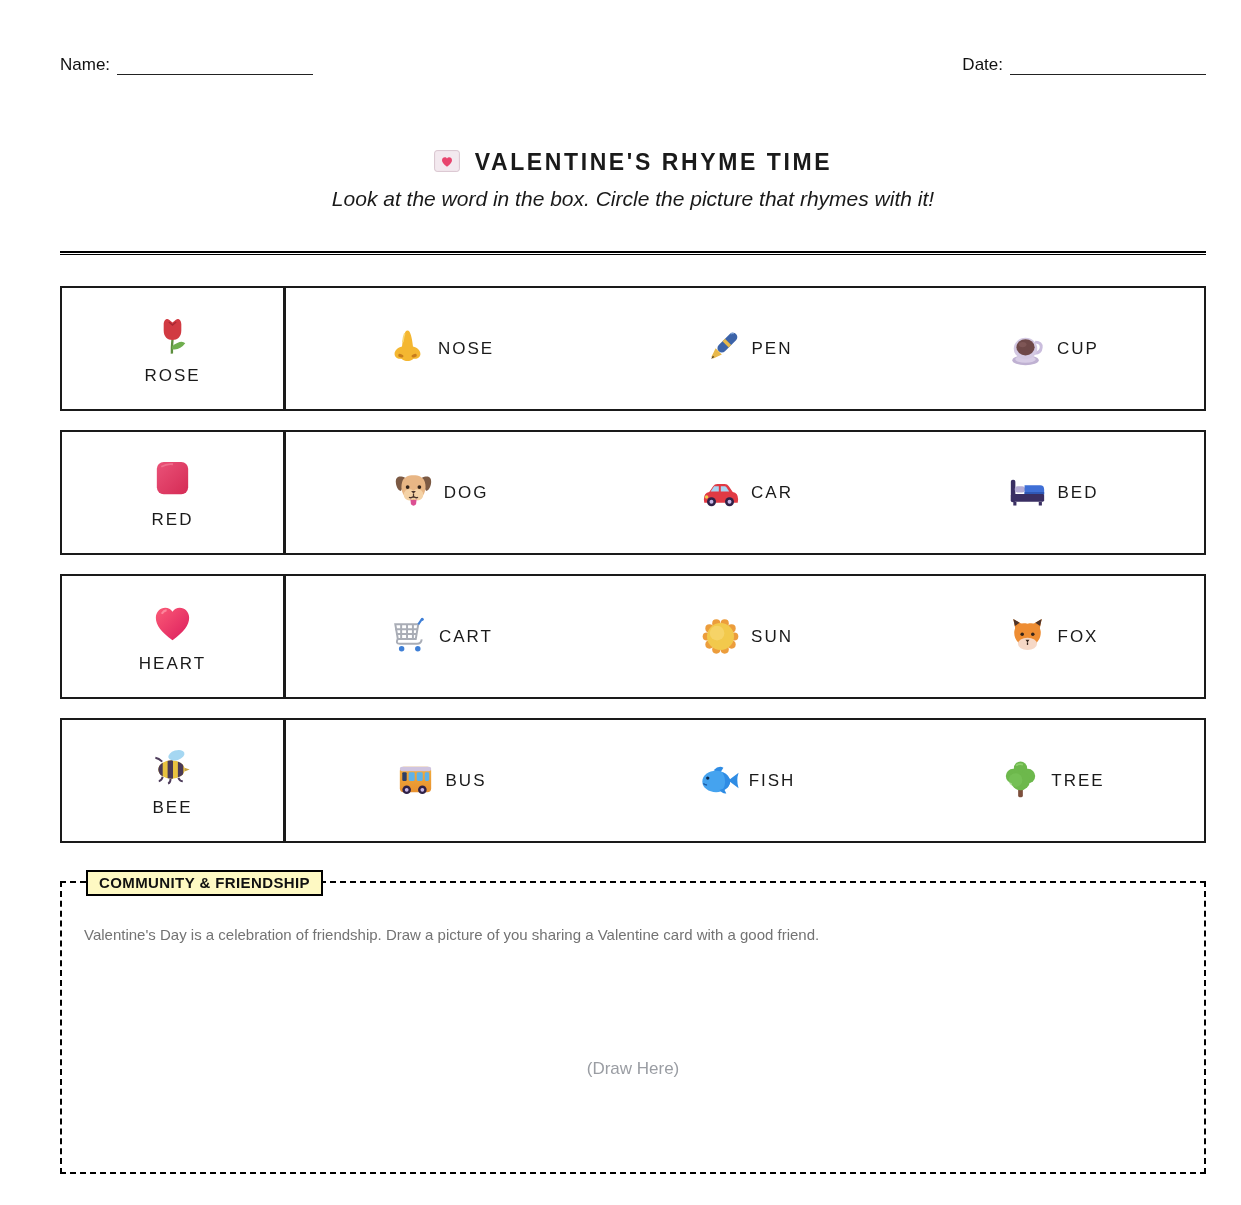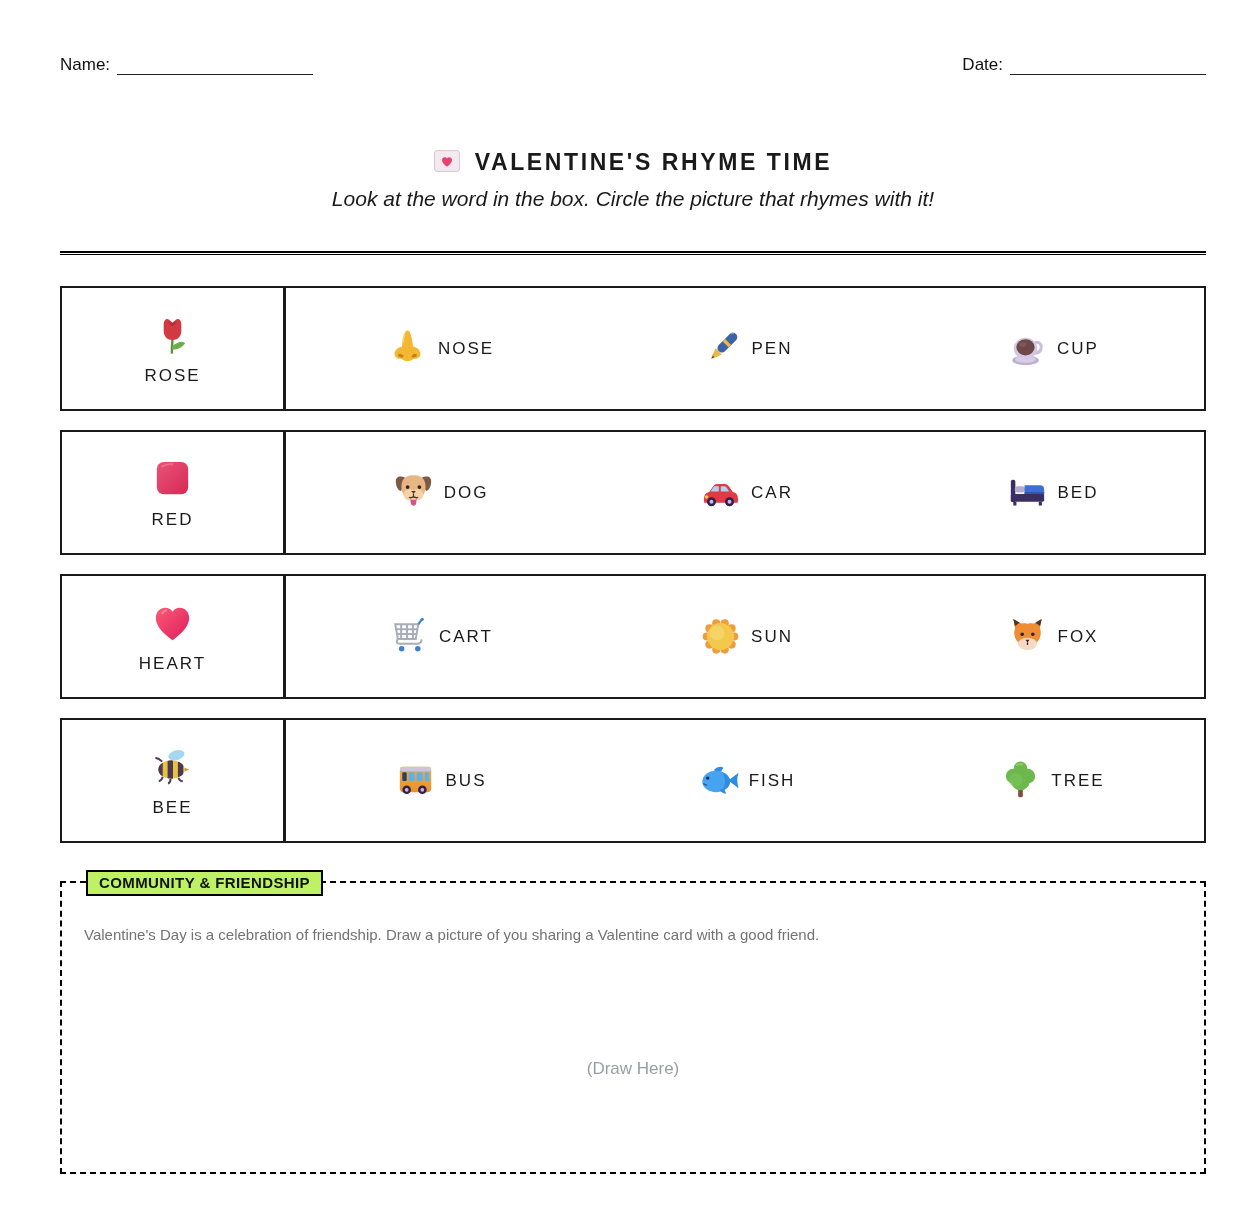--- a/index.html
+++ b/index.html
@@ -34,21 +34,21 @@
     display: flex; flex-direction: column; align-items: center; justify-content: center; gap: 7px;
   }
   .options-box { flex: 1; border: 2px solid #1a1a1a; margin-left: -1px; display: flex; }
   .option { flex: 1; display: flex; flex-direction: row; align-items: center; justify-content: center; gap: 7px; }
   .cell-icon svg { width: 47px; height: 47px; display: block; }
   .cell-label { font-size: 17px; letter-spacing: 2px; color: #1a1a1a; }
 
   
   .activity { position: relative; margin-top: 38px; height: 293px; border: 2px dashed #000; }
   .activity-tag {
-    position: absolute; top: -13px; left: 24px; background: #bef264;
+    position: absolute; top: -13px; left: 24px; background: #fef9c3;
     border: 2px solid #000; padding: 2px 11px 3px;
     font-weight: bold; font-size: 15px; letter-spacing: 0.4px;
   }
   .activity-prompt { margin: 43px 22px 0; font-size: 15px; color: #737373; }
   .draw-here { position: absolute; top: 176px; left: 0; right: 0; text-align: center; color: #9a9da3; font-size: 17px; }
 </style>
 </head>
 <body>
 
 <div class="page">

